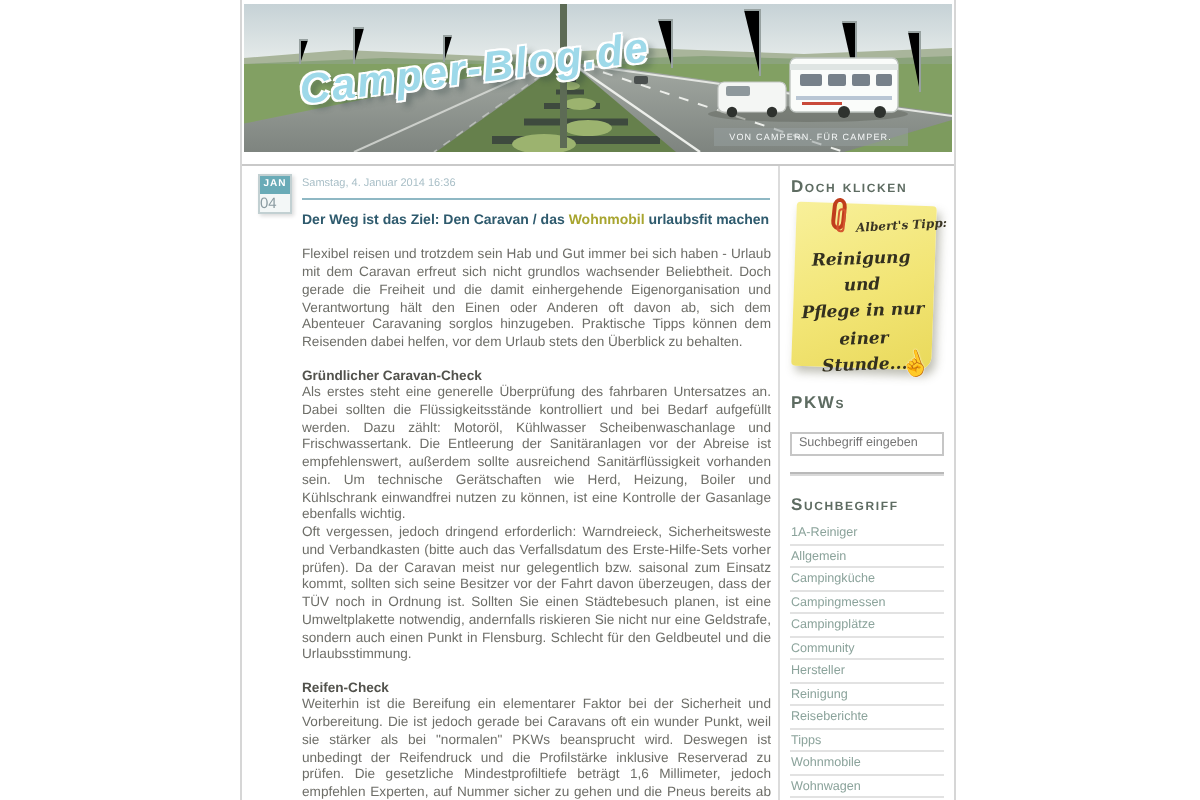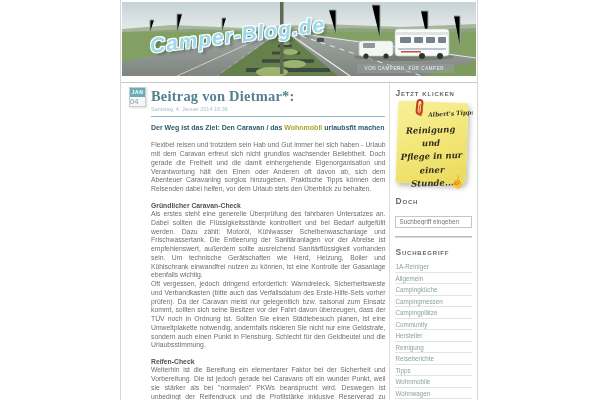--- a/index.html
+++ b/index.html
@@ -199,50 +199,49 @@
   <hr class="header-rule">
 
   <div class="content">
 
     <div class="article">
       <div class="date-badge">
         <span class="m">JAN</span>
         <span class="d">04</span>
       </div>
       <div class="post-head">
-        <h1 class="post-title">Beitrag von Dietmar*:</h1>
         <div class="post-time">Samstag, 4. Januar 2014 16:36</div>
       </div>
       <p class="post-intro"><span>Der Weg ist das Ziel: Den Caravan / das </span><span class="inline-link">Wohnmobil</span><span> urlaubsfit machen</span></p>
       <div class="post-body">
         <p>Flexibel reisen und trotzdem sein Hab und Gut immer bei sich haben - Urlaub mit dem Caravan erfreut sich nicht grundlos wachsender Beliebtheit. Doch gerade die Freiheit und die damit einhergehende Eigenorganisation und Verantwortung hält den Einen oder Anderen oft davon ab, sich dem Abenteuer Caravaning sorglos hinzugeben. Praktische Tipps können dem Reisenden dabei helfen, vor dem Urlaub stets den Überblick zu behalten.</p>
         <h2>Gründlicher Caravan-Check</h2>
         <p class="tight">Als erstes steht eine generelle Überprüfung des fahrbaren Untersatzes an. Dabei sollten die Flüssigkeitsstände kontrolliert und bei Bedarf aufgefüllt werden. Dazu zählt: Motoröl, Kühlwasser Scheibenwaschanlage und Frischwassertank. Die Entleerung der Sanitäranlagen vor der Abreise ist empfehlenswert, außerdem sollte ausreichend Sanitärflüssigkeit vorhanden sein. Um technische Gerätschaften wie Herd, Heizung, Boiler und Kühlschrank einwandfrei nutzen zu können, ist eine Kontrolle der Gasanlage ebenfalls wichtig.</p>
         <p>Oft vergessen, jedoch dringend erforderlich: Warndreieck, Sicherheitsweste und Verbandkasten (bitte auch das Verfallsdatum des Erste-Hilfe-Sets vorher prüfen). Da der Caravan meist nur gelegentlich bzw. saisonal zum Einsatz kommt, sollten sich seine Besitzer vor der Fahrt davon überzeugen, dass der TÜV noch in Ordnung ist. Sollten Sie einen Städtebesuch planen, ist eine Umweltplakette notwendig, andernfalls riskieren Sie nicht nur eine Geldstrafe, sondern auch einen Punkt in Flensburg. Schlecht für den Geldbeutel und die Urlaubsstimmung.</p>
         <h2>Reifen-Check</h2>
         <p>Weiterhin ist die Bereifung ein elementarer Faktor bei der Sicherheit und Vorbereitung. Die ist jedoch gerade bei Caravans oft ein wunder Punkt, weil sie stärker als bei "normalen" PKWs beansprucht wird. Deswegen ist unbedingt der Reifendruck und die Profilstärke inklusive Reserverad zu prüfen. Die gesetzliche Mindestprofiltiefe beträgt 1,6 Millimeter, jedoch empfehlen Experten, auf Nummer sicher zu gehen und die Pneus bereits ab einer Profiltiefe von 4 Millimetern zu ersetzen. Der Reifendruck sollte</p>
       </div>
     </div>
 
     <div class="sidebar">
-      <h3 class="sb-head">Jetzt klicken</h3>
+      <h3 class="sb-head">Doch klicken</h3>
       <div class="note-wrap">
         <div class="note">
           <div class="note-line1">Albert's Tipp:</div>
           <div class="note-body">
             <div>Reinigung und</div>
             <div>Pflege in nur</div>
             <div>einer Stunde...</div>
           </div>
         </div>
         <div class="clip"></div>
         <div class="hand-cursor">☝</div>
       </div>
 
-      <h3 class="sb-head">Doch</h3>
+      <h3 class="sb-head">PKWs</h3>
       <input class="search-input" type="text" placeholder="Suchbegriff eingeben" style="">
       <hr class="sb-divider">
 
       <h3 class="sb-head">Suchbegriff</h3>
       <ul class="cat-list">
         <li>1A-Reiniger</li>
         <li>Allgemein</li>
         <li>Campingküche</li>
         <li>Campingmessen</li>
         <li>Campingplätze</li>

